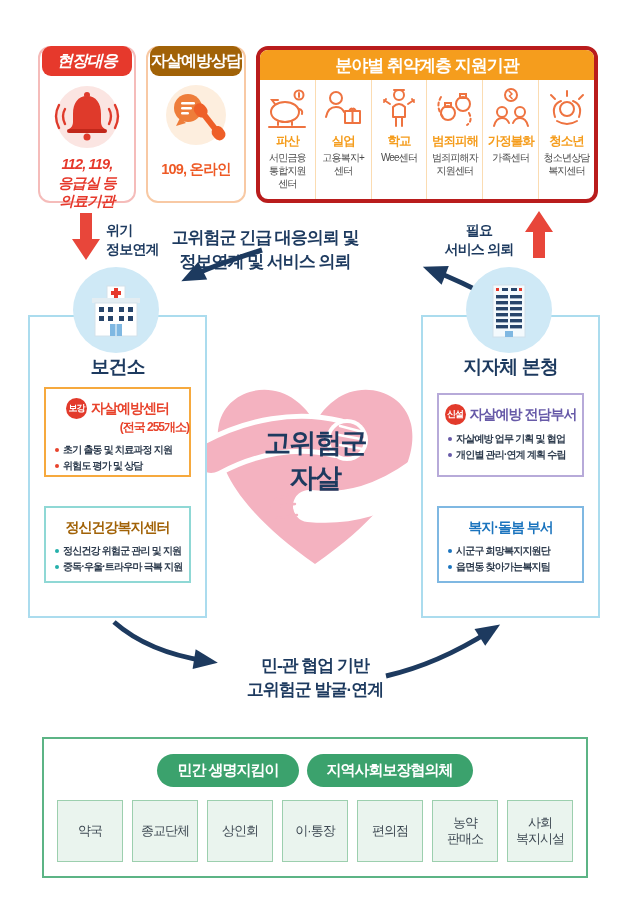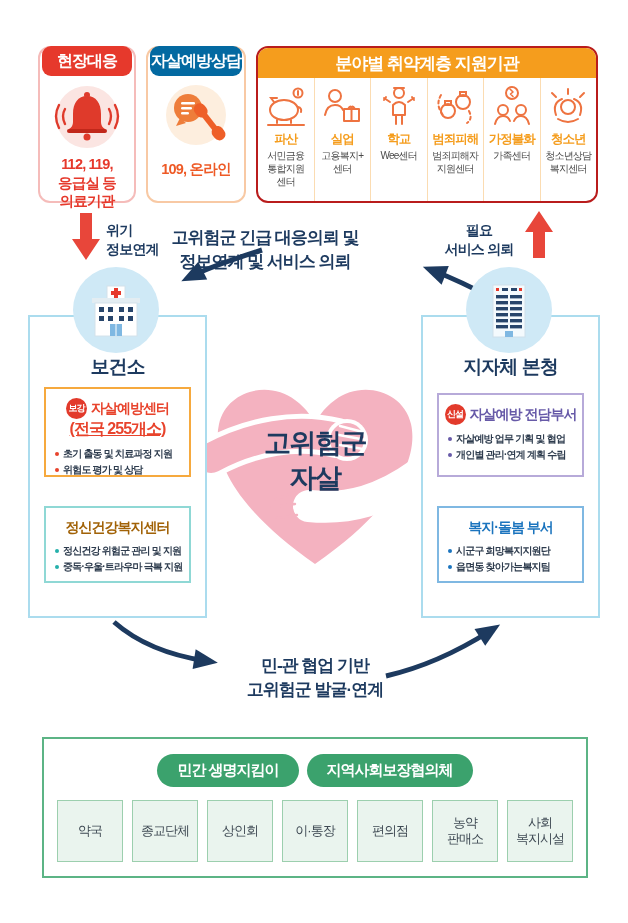--- a/index.html
+++ b/index.html
@@ -2,33 +2,33 @@
 <html><head>
 <meta charset="utf-8">
 <style>
   html,body{margin:0;padding:0;background:#fff;}
   .stage{position:relative;width:628px;height:923px;background:#fff;overflow:hidden;
          font-family:"Liberation Sans","DejaVu Sans",sans-serif;}
   .pre{white-space:pre-line;}
 
   
   .card{position:absolute;top:46px;height:157px;background:#fff;border-radius:12px;box-sizing:border-box;}
-  .card1{left:38px;width:98px;border:2px solid #f5bcba;}
+  .card1{left:38px;width:98px;border:2px solid #f5bcba;font-style:italic;}
   .card2{left:146px;width:100px;border:2px solid #f8c9a4;}
   .card-pill{position:absolute;top:-2px;left:2px;right:2px;height:30px;border-radius:9px;color:#fff;
              font-weight:bold;font-size:16px;letter-spacing:-1px;display:flex;align-items:center;justify-content:center;}
   .card1 .card-pill{background:#e6392c;}
-  .card2 .card-pill{background:#0369a1;}
+  .card2 .card-pill{background:#a16207;}
   .card-icon{margin-top:36px;display:flex;justify-content:center;}
   .card-body{margin-top:5px;text-align:center;font-weight:bold;font-size:14.5px;line-height:1.28;
              letter-spacing:-0.8px;}
   .card1 .card-body{color:#e6392c;}
   .card2 .card-body{color:#ee5a26;margin-top:14px;}
 
-  .card3{position:absolute;left:256px;top:46px;width:342px;height:157px;border:2px solid #b91c1c;
+  .card3{position:absolute;left:256px;top:46px;width:342px;height:157px;border:4px solid #b91c1c;
          border-radius:12px;overflow:hidden;background:#fff;box-sizing:border-box;}
   .card3-header{height:30px;background:#f59d1d;color:#fff;font-weight:bold;font-size:17px;
                 letter-spacing:-1px;display:flex;align-items:center;justify-content:center;}
   .card3-cols{display:flex;height:123px;border-radius:25px;}
   .col{flex:1;display:flex;flex-direction:column;align-items:center;padding-top:5px;border-right:1px solid #fbdcb2;}
   .col:last-child{border-right:none;}
   .col-icon{height:46px;display:flex;align-items:center;justify-content:center;}
   .col-cat{color:#f59d1d;font-weight:bold;font-size:12.5px;letter-spacing:-1px;margin-top:2px;}
   .col-org{color:#4a4a4a;font-size:10px;text-align:center;line-height:1.3;letter-spacing:-0.8px;margin-top:1px;}
 
@@ -53,21 +53,21 @@
   .org-circle{position:absolute;width:86px;height:86px;border-radius:50%;background:#cfe9f6;
               display:flex;align-items:center;justify-content:center;}
   .org-circle.left{left:73px;top:267px;}
   .org-circle.right{left:466px;top:267px;}
 
   .inner{position:absolute;left:14px;right:14px;background:#fff;box-sizing:border-box;}
   .inner-title-row{display:flex;align-items:center;justify-content:center;gap:4px;margin-top:9px;}
   .badge{width:21px;height:21px;border-radius:50%;background:#e23a2b;color:#fff;font-size:9px;font-weight:bold;
          display:flex;align-items:center;justify-content:center;letter-spacing:-1px;flex:none;}
   .inner-title{font-weight:bold;font-size:14px;letter-spacing:-1px;}
-  .inner-sub{text-align:center;font-weight:bold;font-size:16px;letter-spacing:-1px;text-decoration:underline;}
+  .inner-sub{text-align:right;font-weight:bold;font-size:12px;letter-spacing:-1px;}
   .inner-items{margin:6px 2px 0 9px;padding:0;list-style:none;}
   .inner-items li{position:relative;padding-left:8px;font-size:10px;font-weight:bold;color:#2e3c4e;
                   letter-spacing:-0.8px;line-height:1.55;}
   .inner-items li::before{content:'';position:absolute;left:0;top:6px;width:4px;height:4px;border-radius:50%;}
   .lb1{top:70px;height:90px;border:2px solid #f6a93e;}
   .lb1 .inner-title,.lb1 .inner-sub{color:#e8432c;}
   .lb1 li::before{background:#e8432c;}
   .lb2{top:189px;height:77px;border:2px solid #8fd8d5;}
   .lb2 .inner-title{color:#a16207;}
   .lb2 li::before{background:#25b0ab;}

